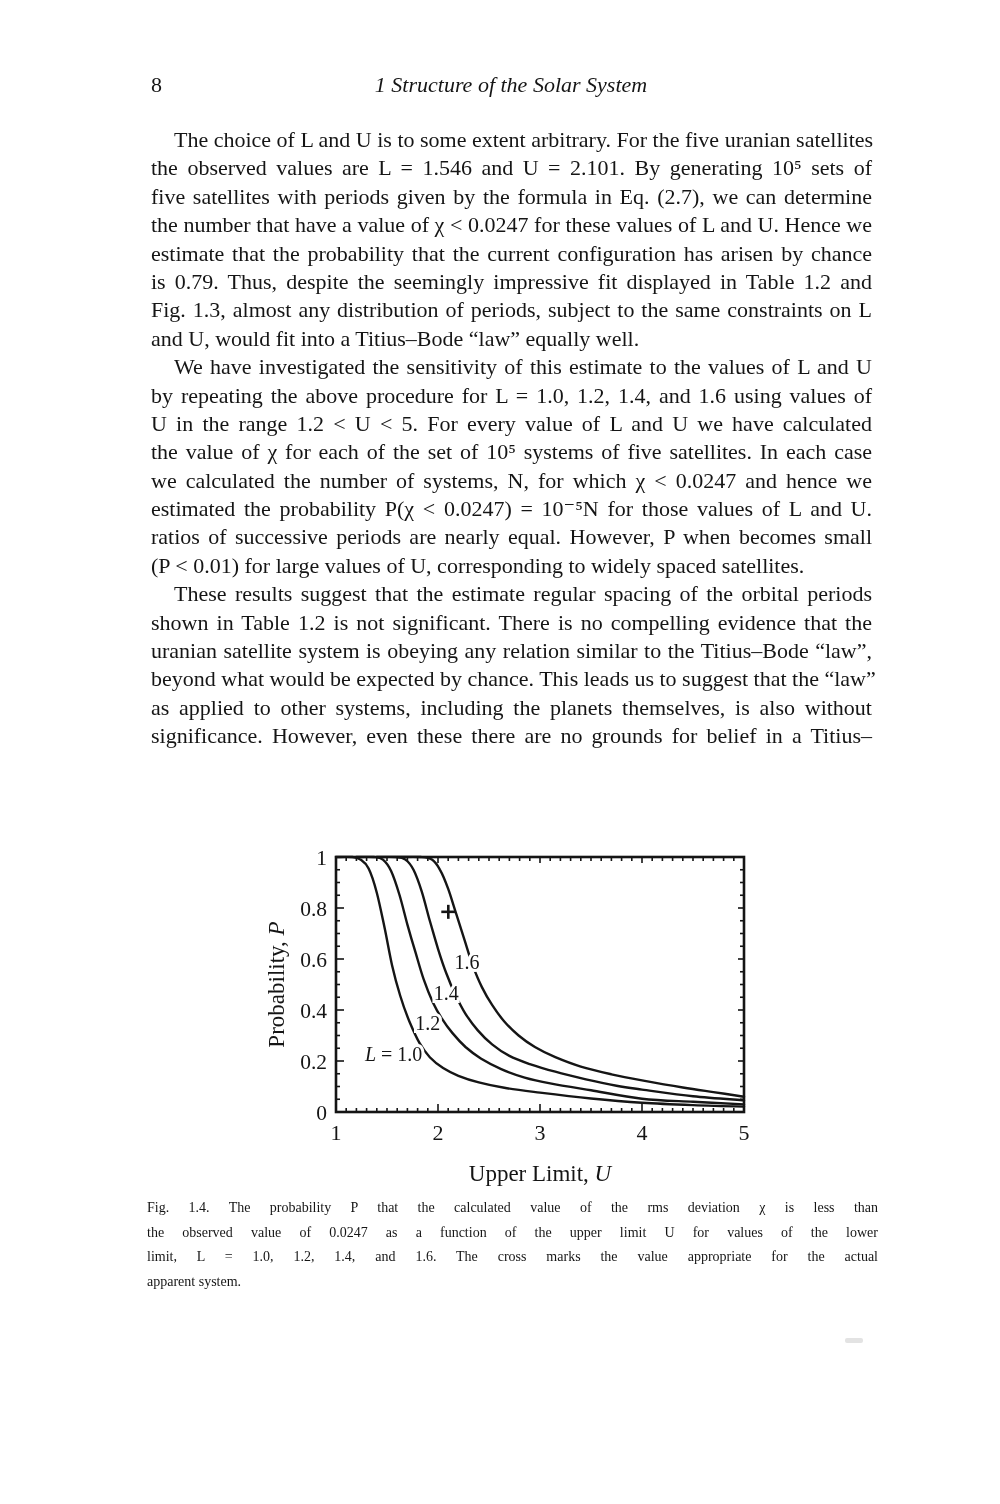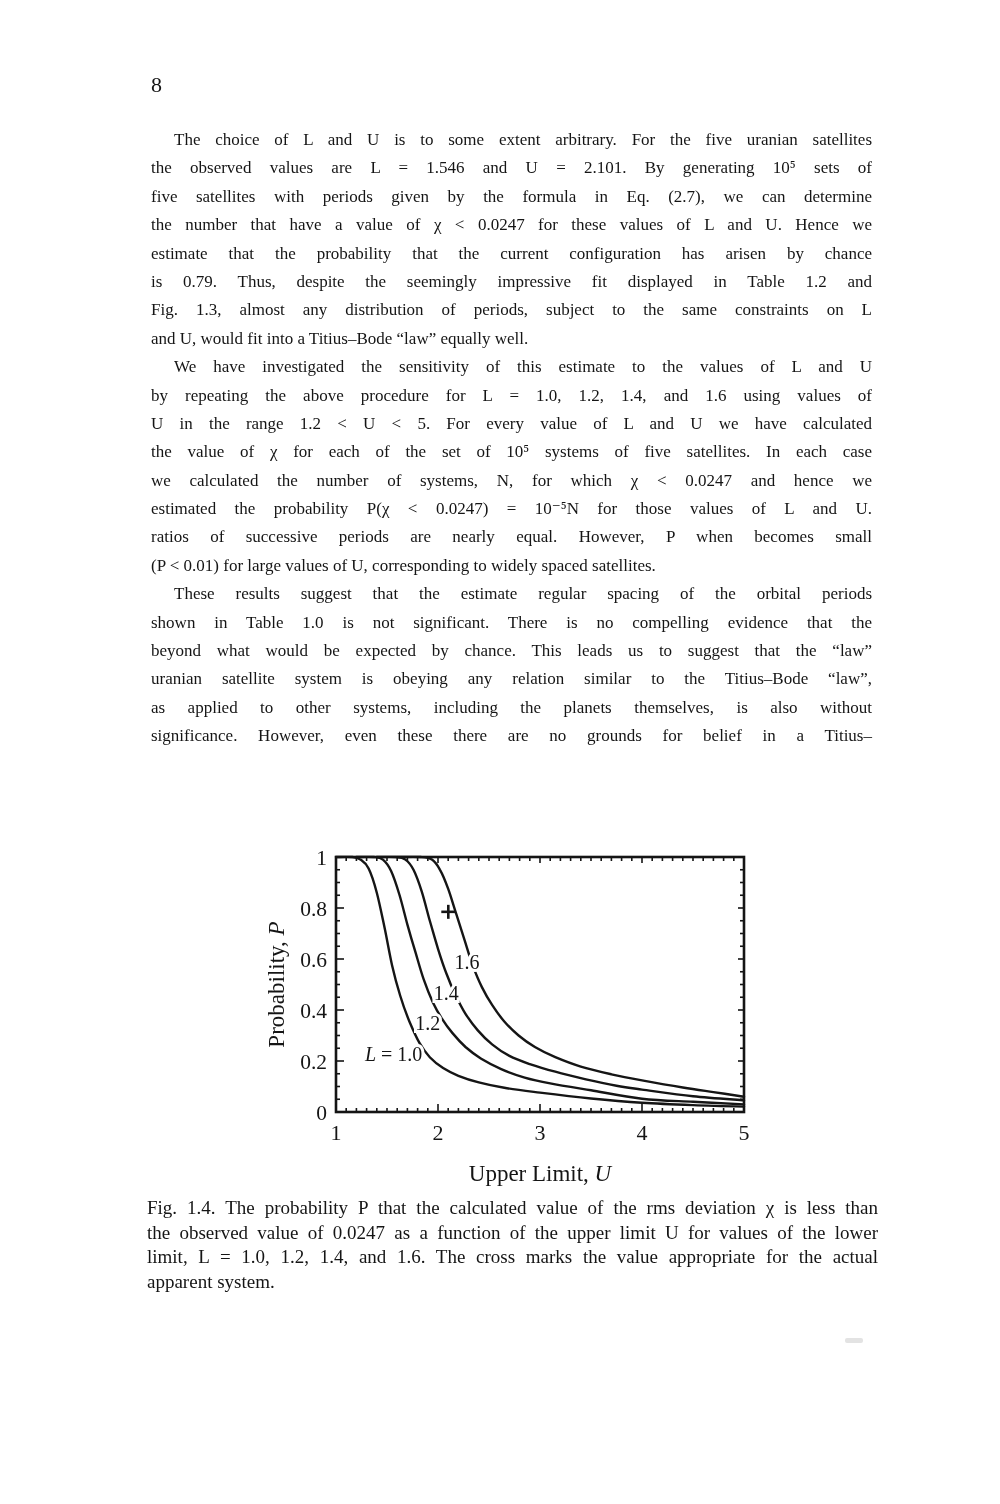--- a/index.html
+++ b/index.html
@@ -6,39 +6,40 @@
   .page{
     position:relative;width:1000px;height:1504px;margin:0 auto;
     background:#ffffff;color:#151515;
     font-family:"Liberation Serif","DejaVu Serif",serif;
     overflow:hidden;
   }
   .pagenum{position:absolute;left:151px;top:72px;font-size:22px;line-height:26px;}
   .runhead{position:absolute;left:150px;top:72px;width:722px;text-align:center;
     font-style:italic;font-size:22px;line-height:26px;}
   .bodytext{position:absolute;left:151px;top:126px;width:721px;
-    font-size:17px;line-height:28.4px;}
+    font-size:22px;line-height:28.4px;}
   .jline{text-align:justify;text-align-last:justify;white-space:nowrap;height:28.4px;overflow:visible;}
   .jlast{text-align-last:left;}
   .jindent{text-indent:23px;}
   .figure-wrap{position:absolute;left:250px;top:840px;width:520px;height:350px;}
   .figure-wrap svg{display:block;width:520px;height:350px;}
   .chart text{fill:#151515;font-family:"Liberation Serif","DejaVu Serif",serif;}
   .caption{position:absolute;left:147px;top:1196px;width:731px;
-    font-size:19px;line-height:24.5px;}
+    font-size:14px;line-height:24.5px;}
   .caption .jline{height:24.5px;}
   .smudge{position:absolute;left:845px;top:1338px;width:18px;height:5px;
     background:#e3e3e3;border-radius:2px;}
 </style>
 </head>
 <body>
 
 <div class="page">
 
   <div class="pagenum">8</div>
+  <div class="runhead">1 Structure of the Solar System</div>
 
   <div class="bodytext">
     <div>
         <div class="jline jindent">The choice of L and U is to some extent arbitrary. For the five uranian satellites</div>
         <div class="jline">the observed values are L = 1.546 and U = 2.101.  By generating 10⁵ sets of</div>
         <div class="jline">five satellites with periods given by the formula in Eq. (2.7), we can determine</div>
         <div class="jline">the number that have a value of χ &lt; 0.0247 for these values of L and U.  Hence we</div>
         <div class="jline">estimate that the probability that the current configuration has arisen by chance</div>
         <div class="jline">is 0.79.  Thus, despite the seemingly impressive fit displayed in Table 1.2 and</div>
         <div class="jline">Fig. 1.3, almost any distribution of periods, subject to the same constraints on L</div>
@@ -49,23 +50,23 @@
         <div class="jline">by repeating the above procedure for L = 1.0, 1.2, 1.4, and 1.6 using values of</div>
         <div class="jline">U in the range 1.2 &lt; U &lt; 5.  For every value of L and U we have calculated</div>
         <div class="jline">the value of χ for each of the set of 10⁵ systems of five satellites.  In each case</div>
         <div class="jline">we calculated the number of systems, N, for which χ &lt; 0.0247 and hence we</div>
         <div class="jline">estimated the probability P(χ &lt; 0.0247) = 10⁻⁵N for those values of L and U.</div>
         <div class="jline">ratios of successive periods are nearly equal.  However, P when becomes small</div>
         <div class="jline jlast">(P &lt; 0.01) for large values of U, corresponding to widely spaced satellites.</div>
       </div>
     <div>
         <div class="jline jindent">These results suggest that the estimate regular spacing of the orbital periods</div>
-        <div class="jline">shown in Table 1.0 is not significant.  There is no compelling evidence that the</div>
+        <div class="jline">shown in Table 1.2 is not significant.  There is no compelling evidence that the</div>
+        <div class="jline">uranian satellite system is obeying any relation similar to the Titius–Bode “law”,</div>
         <div class="jline">beyond what would be expected by chance.  This leads us to suggest that the “law”</div>
-        <div class="jline">uranian satellite system is obeying any relation similar to the Titius–Bode “law”,</div>
         <div class="jline">as applied to other systems, including the planets themselves, is also without</div>
         <div class="jline">significance.  However, even these there are no grounds for belief in a Titius–</div>
       </div>
   </div>
 
   <div class="figure-wrap">
     <svg id="chart" class="chart" viewBox="0 0 520 350">
         <rect x="86" y="17" width="408" height="255" fill="none" stroke="#151515" stroke-width="2.6"></rect>
         <line x1="86" y1="272" x2="86" y2="264" stroke="#151515" stroke-width="1.6"></line>
         <line x1="86" y1="17" x2="86" y2="23" stroke="#151515" stroke-width="1.6"></line>

